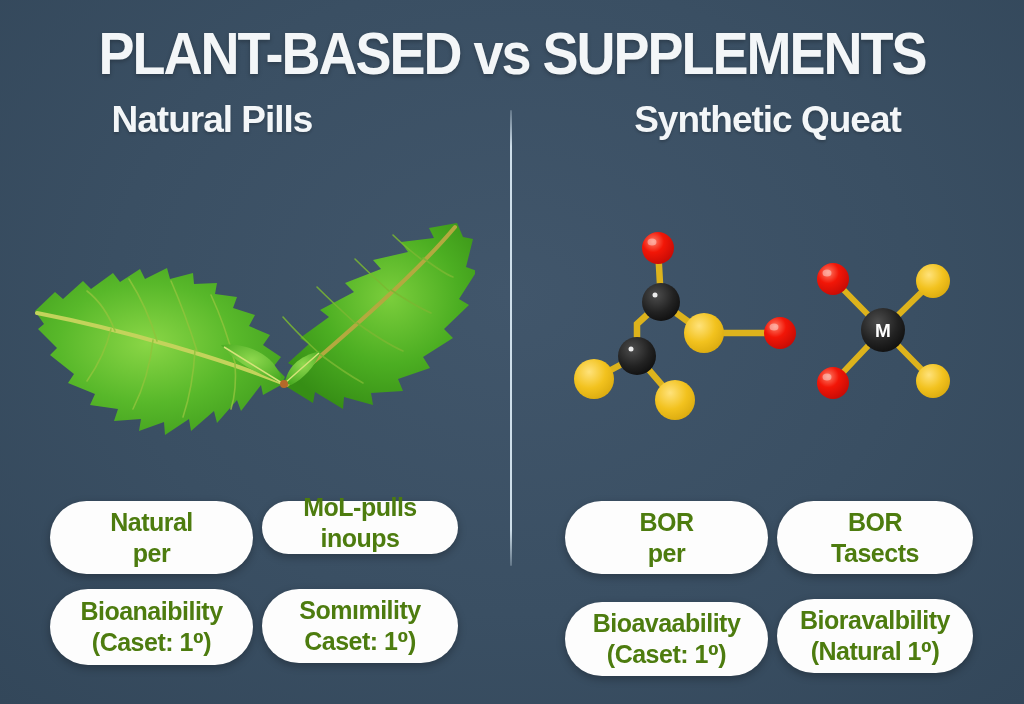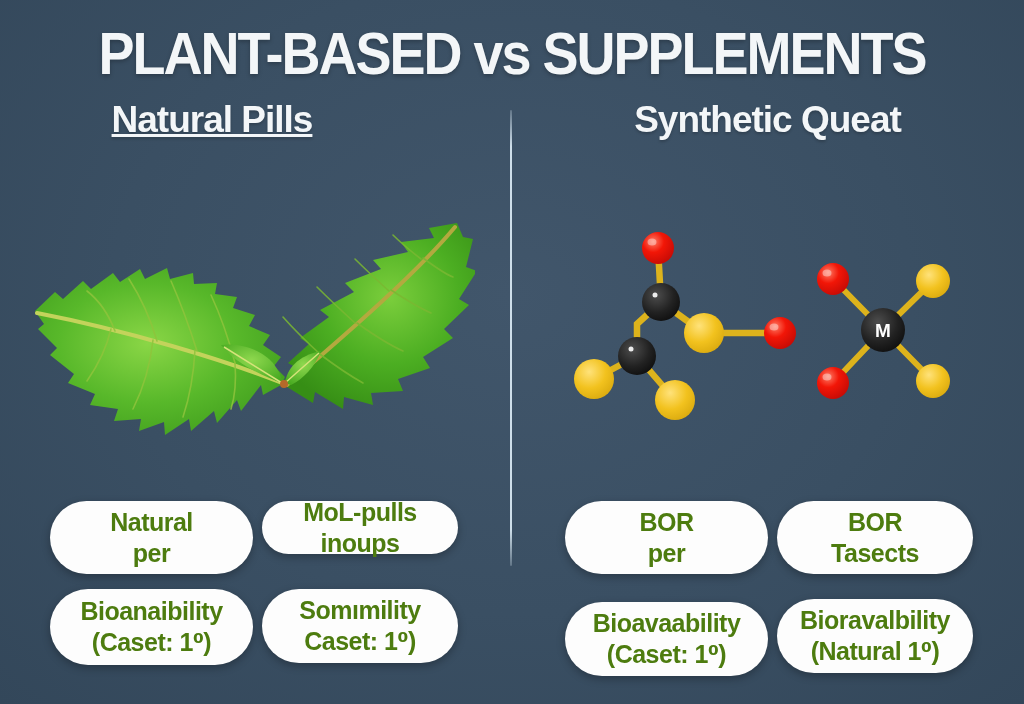--- a/index.html
+++ b/index.html
@@ -30,21 +30,21 @@
   .col-header {
     position: absolute;
     top: 99px;
     color: #f3f6f8;
     font-size: 37px;
     font-weight: bold;
     letter-spacing: -1px;
     text-align: center;
     text-shadow: 0 2px 3px rgba(0,0,0,0.2);
   }
-  .col-header.left  { left: 0;     width: 424px; text-decoration: underline; }
+  .col-header.left  { left: 0;     width: 424px; }
   .col-header.right { left: 511px; width: 513px; }
 
   .divider {
     position: absolute;
     left: 510px; top: 110px;
     width: 2px; height: 456px;
     background: linear-gradient(to bottom,
       rgba(214,230,241,0.25) 0%,
       rgba(214,230,241,0.95) 8%,
       rgba(214,230,241,0.95) 92%,
@@ -69,21 +69,21 @@
   .pill span {
     display: block;
     color: #4d7c0f;
     font-size: 25px;
     font-weight: bold;
     line-height: 31px;
     letter-spacing: -0.5px;
     white-space: nowrap;
   }
   .p0 { left: 50px;  top: 501px; width: 203px; height: 73px; }
-  .p1 { left: 262px; top: 501px; width: 196px; height: 53px; }
+  .p1 { left: 262px; top: 501px; width: 196px; height: 53px; justify-content: flex-end; }
   .p2 { left: 50px;  top: 589px; width: 203px; height: 76px; }
   .p3 { left: 262px; top: 589px; width: 196px; height: 74px; }
   .p4 { left: 565px; top: 501px; width: 203px; height: 73px; }
   .p5 { left: 777px; top: 501px; width: 196px; height: 73px; }
   .p6 { left: 565px; top: 602px; width: 203px; height: 74px; }
   .p7 { left: 777px; top: 599px; width: 196px; height: 74px; }
 
   .mol-label {
     font-family: "Liberation Sans", "DejaVu Sans", sans-serif;
     font-size: 19px;

